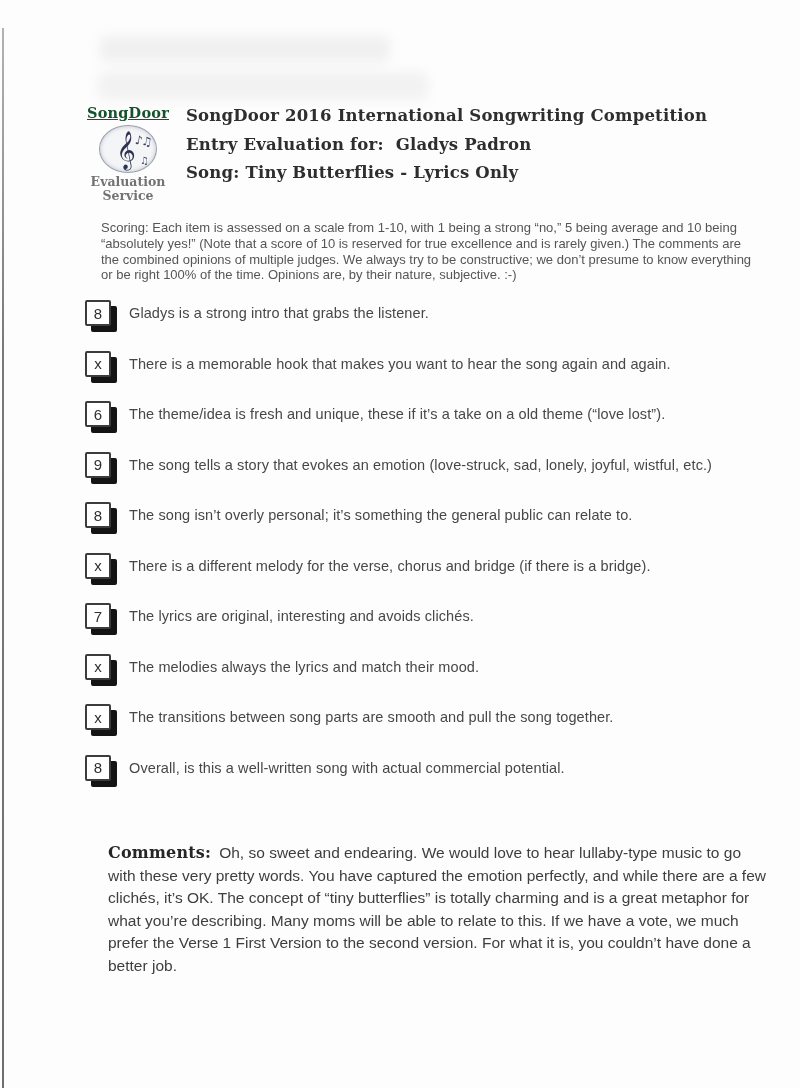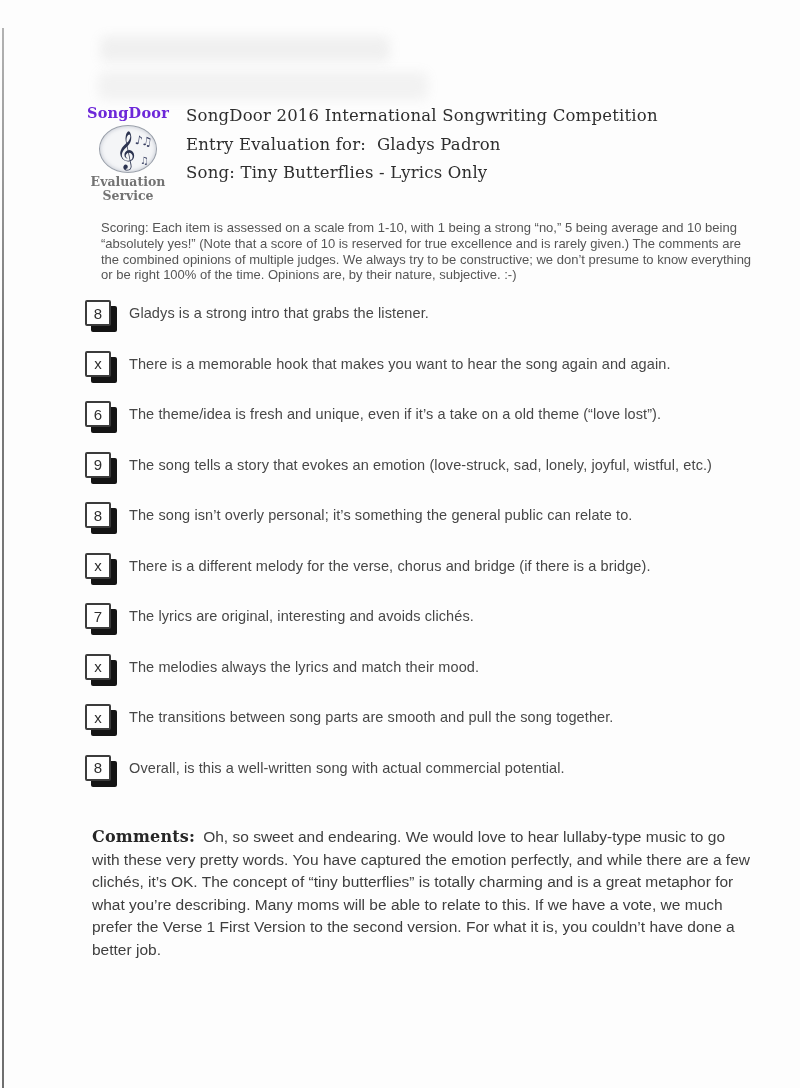--- a/index.html
+++ b/index.html
@@ -25,21 +25,21 @@
   .bleed1{left:100px;top:36px;width:290px;height:26px;opacity:.13;}
   .bleed2{left:98px;top:72px;width:330px;height:28px;opacity:.11;}
 
   
   .logo{
     position:absolute;left:86px;top:104px;width:84px;
     text-align:center;color:#474747;
   }
   .logo-brand{
     font-family:"DejaVu Serif", serif;font-weight:700;
-    font-size:14.5px;letter-spacing:.2px;color:#6d28d9;
+    font-size:14.5px;letter-spacing:.2px;color:#14532d;text-decoration:underline;
   }
   .logo-circle{
     margin:4px auto 2px auto;width:56px;height:46px;
     border:1.5px solid #9aa0aa;border-radius:50%;
     background:#f4f5f7;
     display:flex;align-items:center;justify-content:center;
     box-shadow:inset 0 0 4px rgba(90,100,130,.35);
     position:relative;
   }
   .clef{
@@ -60,21 +60,21 @@
   }
   .logo-sub{
     font-family:"DejaVu Serif", serif;font-weight:700;
     font-size:12.5px;line-height:1.1;color:#737373;
   }
   .header-text{
     position:absolute;left:186px;top:102px;width:560px;
     color:#2e2e2e;
   }
   .header-text .h-line{
-    font-family:"DejaVu Serif", serif;font-weight:400;
+    font-family:"DejaVu Serif", serif;font-weight:700;
     font-size:16.5px;line-height:28.5px;letter-spacing:.2px;
     white-space:pre-wrap;
     margin:0;
   }
 
   
   .scoring-note{
     position:absolute;left:85px;top:204px;width:652px;
     font-size:13px;line-height:15.8px;color:#555555;
     margin:16px;
@@ -96,21 +96,21 @@
     font-size:15px;color:#2f2f2f;line-height:1;
   }
   .item-text{
     font-size:14.5px;color:#474747;letter-spacing:.1px;
   }
 
   
   .comments{
     position:absolute;left:92px;top:826px;width:660px;
     font-size:15.5px;line-height:22.6px;color:#3e3e3e;
-    margin:0;
+    margin:16px;
   }
   .comments-label{
     font-family:"DejaVu Serif", serif;font-weight:700;
     font-size:16px;color:#262626;letter-spacing:.2px;
     padding-right:8px;
   }
   .thanks{
     position:absolute;left:92px;top:966px;width:660px;
     font-family:"DejaVu Serif", serif;font-weight:700;
     font-size:16px;color:#262626;letter-spacing:.2px;
@@ -156,21 +156,21 @@
     <div class="score-box">
       <span class="score-value">x</span>
     </div>
     <div class="item-text">There is a memorable hook that makes you want to hear the song again and again.</div>
   </div>
 
   <div class="item-row">
     <div class="score-box">
       <span class="score-value">6</span>
     </div>
-    <div class="item-text">The theme/idea is fresh and unique, even if it’s a take on a old theme (“love lost”).</div>
+    <div class="item-text">The theme/idea is fresh and unique, these if it’s a take on a old theme (“love lost”).</div>
   </div>
 
   <div class="item-row">
     <div class="score-box">
       <span class="score-value">9</span>
     </div>
     <div class="item-text">The song tells a story that evokes an emotion (love-struck, sad, lonely, joyful, wistful, etc.)</div>
   </div>
 
   <div class="item-row">

